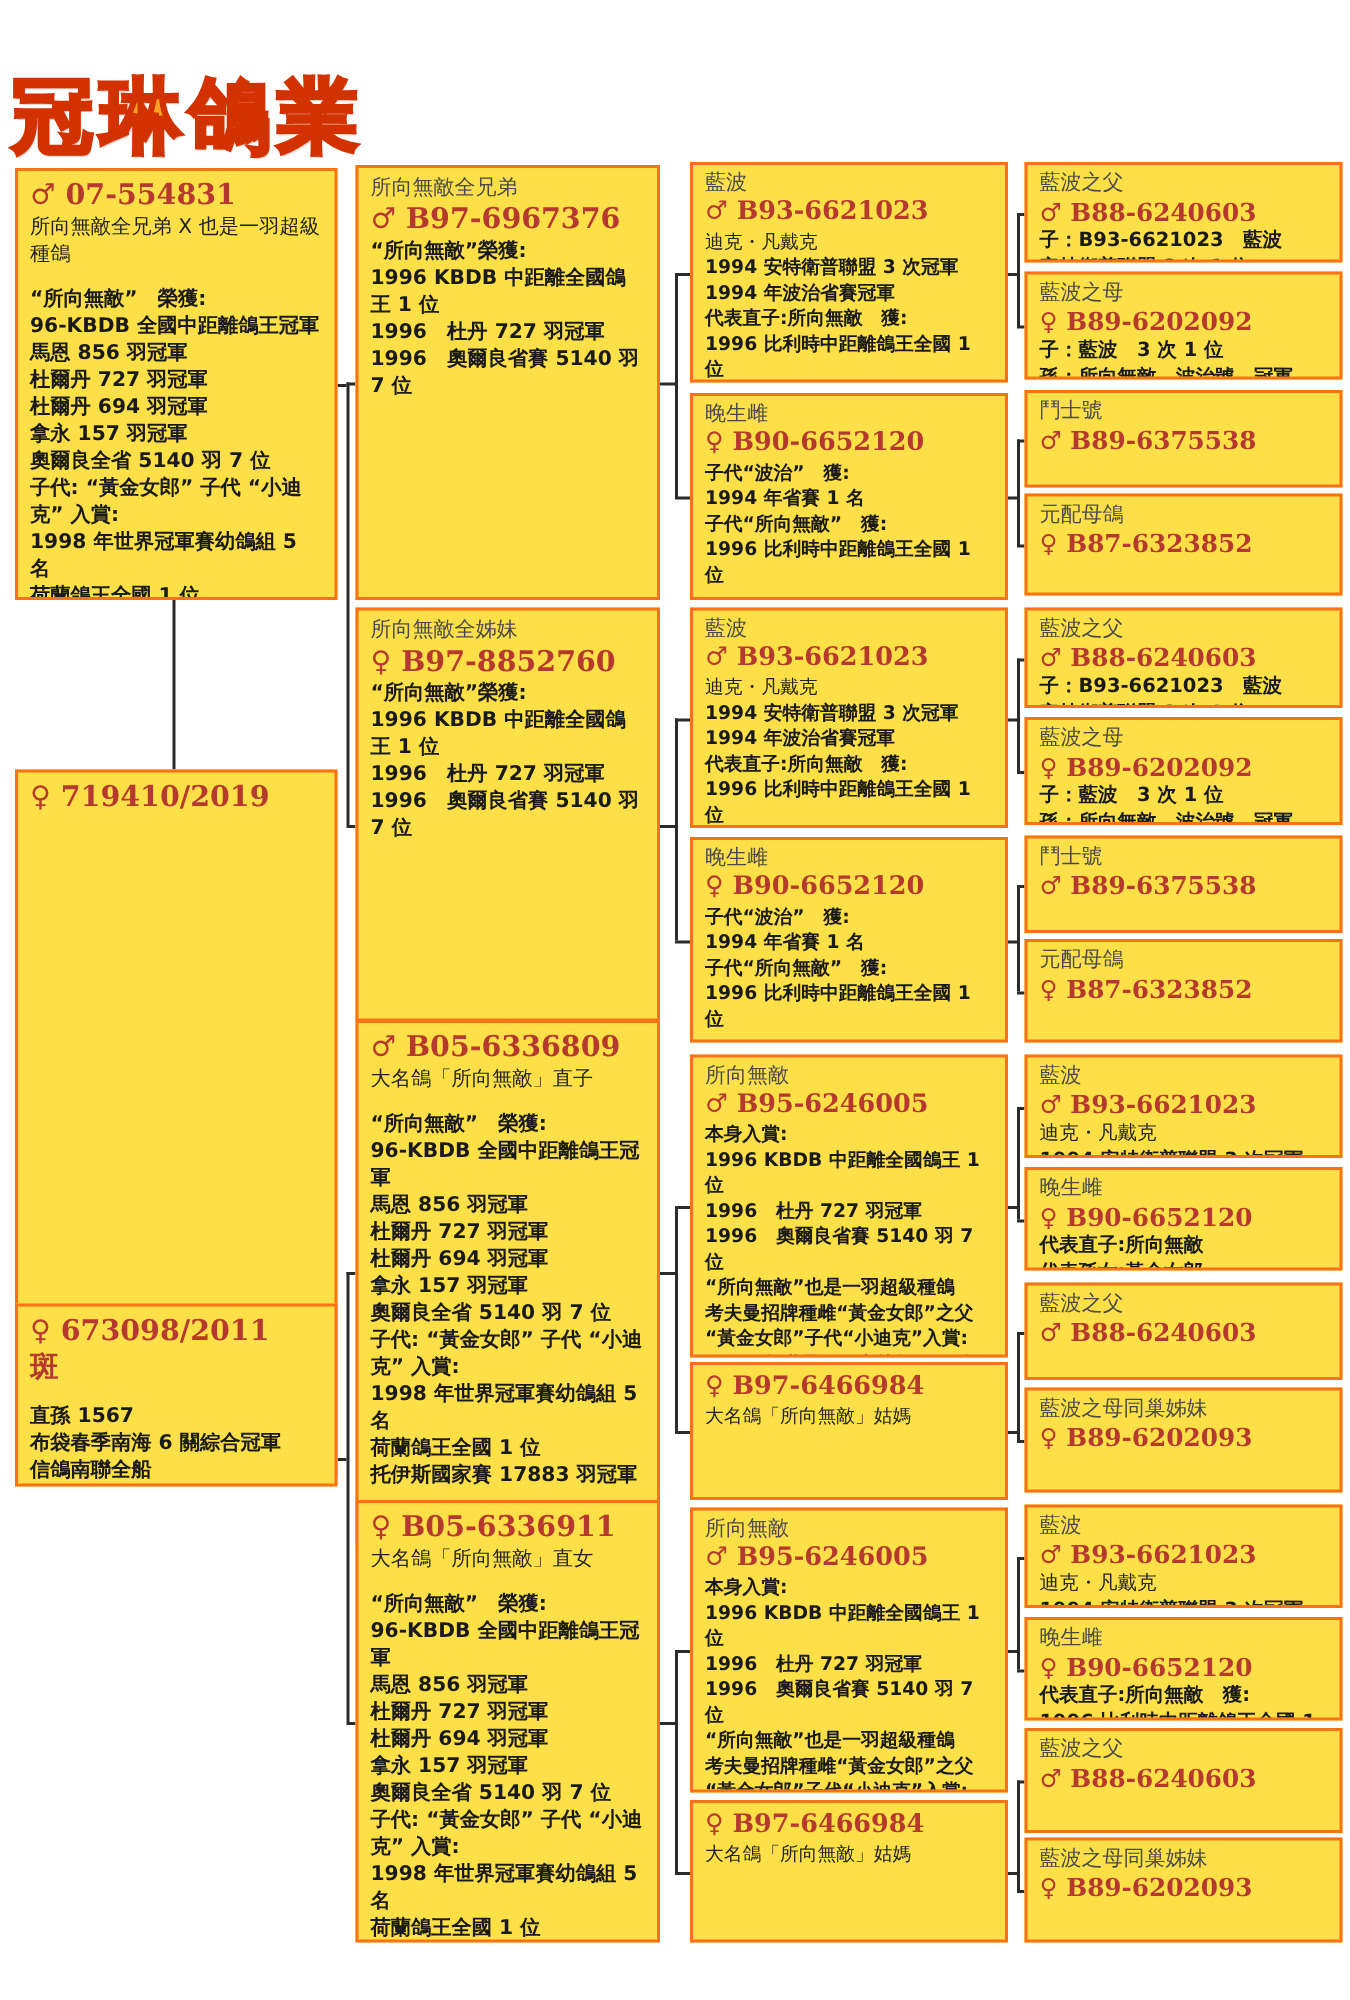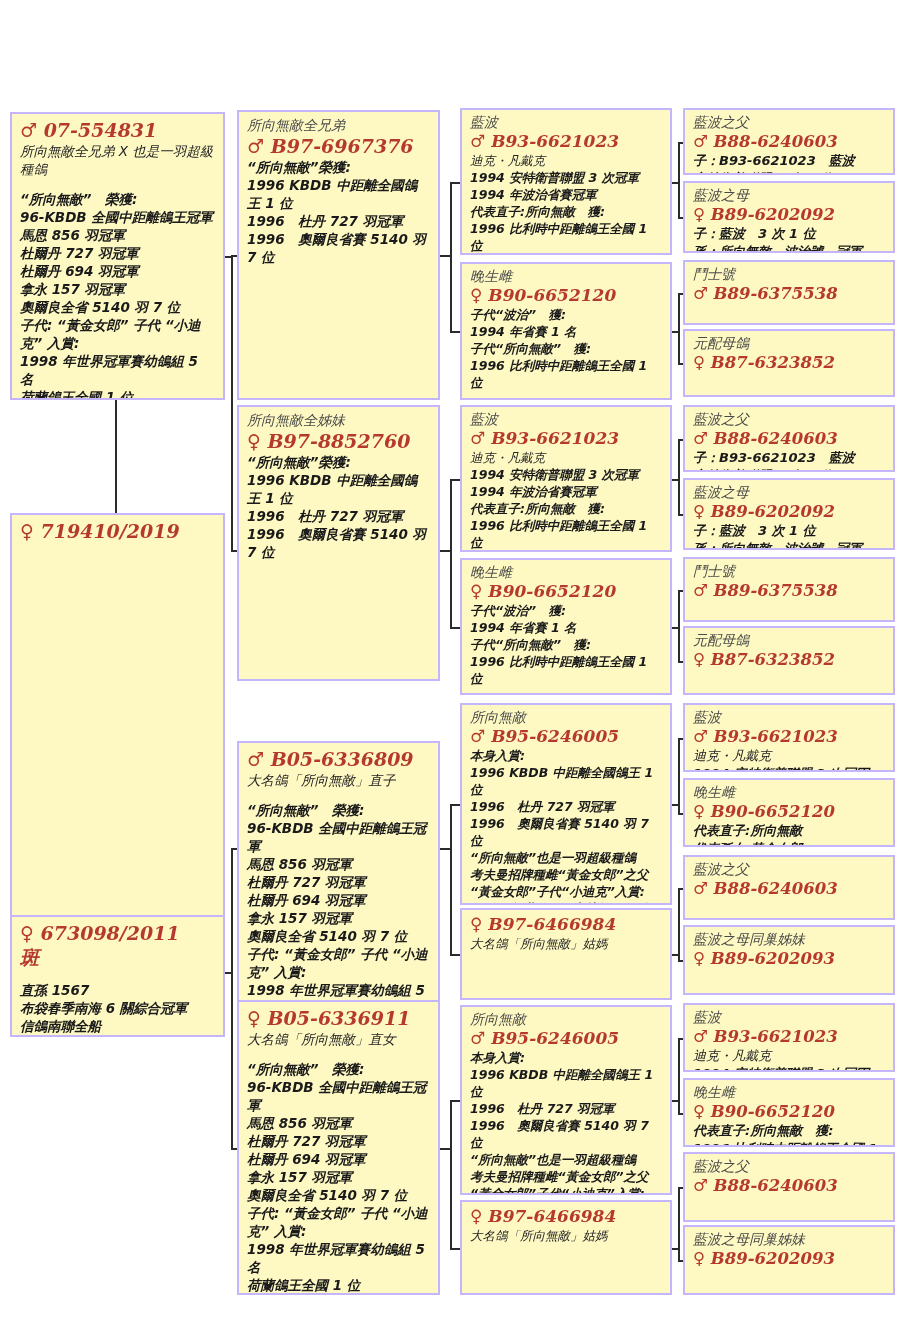--- a/index.html
+++ b/index.html
@@ -1,57 +1,58 @@
 <!DOCTYPE html>
 <html><head>
 <meta charset="utf-8">
 <style>
   html,body{margin:0;padding:0;background:#fff;}
   #canvas{position:relative;width:900px;height:1333px;background:#ffffff;font-family:"DejaVu Sans","Liberation Sans",sans-serif;overflow:hidden;}
-  .pbox{position:absolute;box-sizing:border-box;background:#fef9c3;border:2px solid #c4b5fd;padding:4px 8px;overflow:hidden;z-index:2;word-break:break-all;font-style:italic;}
+  .pbox{position:absolute;box-sizing:border-box;background:#fde047;border:2px solid #f97316;padding:4px 8px;overflow:hidden;z-index:2;word-break:break-all;}
   .ln{color:#1a1a1a;}
   .ln.title{font-size:14px;line-height:18px;color:#4a4a4a;font-weight:normal;}
   .ln.ring{font-size:19px;line-height:24px;font-weight:bold;color:#b6392f;font-family:"DejaVu Serif","Liberation Serif",serif;}
   .ln.plain{font-size:13.5px;line-height:18px;color:#232323;}
   .ln.body{font-size:13.5px;line-height:18px;font-weight:bold;color:#1a1a1a;}
   .ln.blank{height:12px;font-size:2px;line-height:12px;}
   .c3 .ln.ring{font-size:17px;line-height:21px;}
   .c3 .ln.title{line-height:17px;}
   .c3 .ln.body,.c3 .ln.plain{font-size:12.5px;line-height:17px;}
   .c4 .ln.ring{font-size:16.5px;line-height:21px;}
   .c4 .ln.title{line-height:17px;}
   .c4 .ln.body,.c4 .ln.plain{font-size:13px;line-height:17.5px;}
   .conn{position:absolute;z-index:1;}
   #logo{position:absolute;left:8px;top:42px;font-size:54px;font-weight:bold;letter-spacing:5px;color:#ffa21f;-webkit-text-stroke:2.5px #d13200;text-shadow:1px 2px 0 rgba(190,40,0,.25);font-family:"DejaVu Sans","Liberation Sans",sans-serif;z-index:3;}
   #footer{position:absolute;right:12px;bottom:2px;font-size:27px;font-weight:bold;color:#b06f3e;font-family:"DejaVu Serif","Liberation Serif",serif;letter-spacing:1px;z-index:3;}
 </style>
 </head>
 <body>
 
 <div id="canvas">
+  <div id="logo">冠琳鴿業</div>
 
   <div class="pbox c1" style="left:10px;top:112px;width:215px;height:288px">
       <div class="ln ring">♂ 07-554831</div>
       <div class="ln plain">所向無敵全兄弟 X 也是一羽超級種鴿</div>
       <div class="ln blank">&nbsp;</div>
       <div class="ln body">“所向無敵”　榮獲:</div>
       <div class="ln body">96-KBDB 全國中距離鴿王冠軍</div>
       <div class="ln body">馬恩 856 羽冠軍</div>
       <div class="ln body">杜爾丹 727 羽冠軍</div>
       <div class="ln body">杜爾丹 694 羽冠軍</div>
       <div class="ln body">拿永 157 羽冠軍</div>
       <div class="ln body">奧爾良全省 5140 羽 7 位</div>
       <div class="ln body">子代: “黃金女郎” 子代 “小迪克” 入賞:</div>
       <div class="ln body">1998 年世界冠軍賽幼鴿組 5 名</div>
       <div class="ln body">荷蘭鴿王全國 1 位</div>
     </div>
   <div class="pbox c1" style="left:10px;top:513px;width:215px;height:472px">
       <div class="ln ring">♀ 719410/2019</div>
     </div>
-  <div class="pbox c1" style="left:10px;top:915px;width:215px;height:122px">
+  <div class="pbox c1" style="left:10px;top:869px;width:215px;height:122px">
       <div class="ln ring">♀ 673098/2011　斑</div>
       <div class="ln blank">&nbsp;</div>
       <div class="ln body">直孫 1567</div>
       <div class="ln body">布袋春季南海 6 關綜合冠軍</div>
       <div class="ln body">信鴿南聯全船</div>
       <div class="ln body">三萬三千三百五十九羽　亞軍</div>
     </div>
 
   <div class="pbox c2" style="left:237px;top:110px;width:203px;height:290px">
       <div class="ln title">所向無敵全兄弟</div>
@@ -62,21 +63,21 @@
       <div class="ln body">1996　奧爾良省賽 5140 羽 7 位</div>
     </div>
   <div class="pbox c2" style="left:237px;top:405px;width:203px;height:276px">
       <div class="ln title">所向無敵全姊妹</div>
       <div class="ln ring">♀ B97-8852760</div>
       <div class="ln body">“所向無敵”榮獲:</div>
       <div class="ln body">1996 KBDB 中距離全國鴿王 1 位</div>
       <div class="ln body">1996　杜丹 727 羽冠軍</div>
       <div class="ln body">1996　奧爾良省賽 5140 羽 7 位</div>
     </div>
-  <div class="pbox c2" style="left:237px;top:741px;width:203px;height:350px">
+  <div class="pbox c2" style="left:237px;top:680px;width:203px;height:350px">
       <div class="ln ring">♂ B05-6336809</div>
       <div class="ln plain">大名鴿「所向無敵」直子</div>
       <div class="ln blank">&nbsp;</div>
       <div class="ln body">“所向無敵”　榮獲:</div>
       <div class="ln body">96-KBDB 全國中距離鴿王冠軍</div>
       <div class="ln body">馬恩 856 羽冠軍</div>
       <div class="ln body">杜爾丹 727 羽冠軍</div>
       <div class="ln body">杜爾丹 694 羽冠軍</div>
       <div class="ln body">拿永 157 羽冠軍</div>
       <div class="ln body">奧爾良全省 5140 羽 7 位</div>

